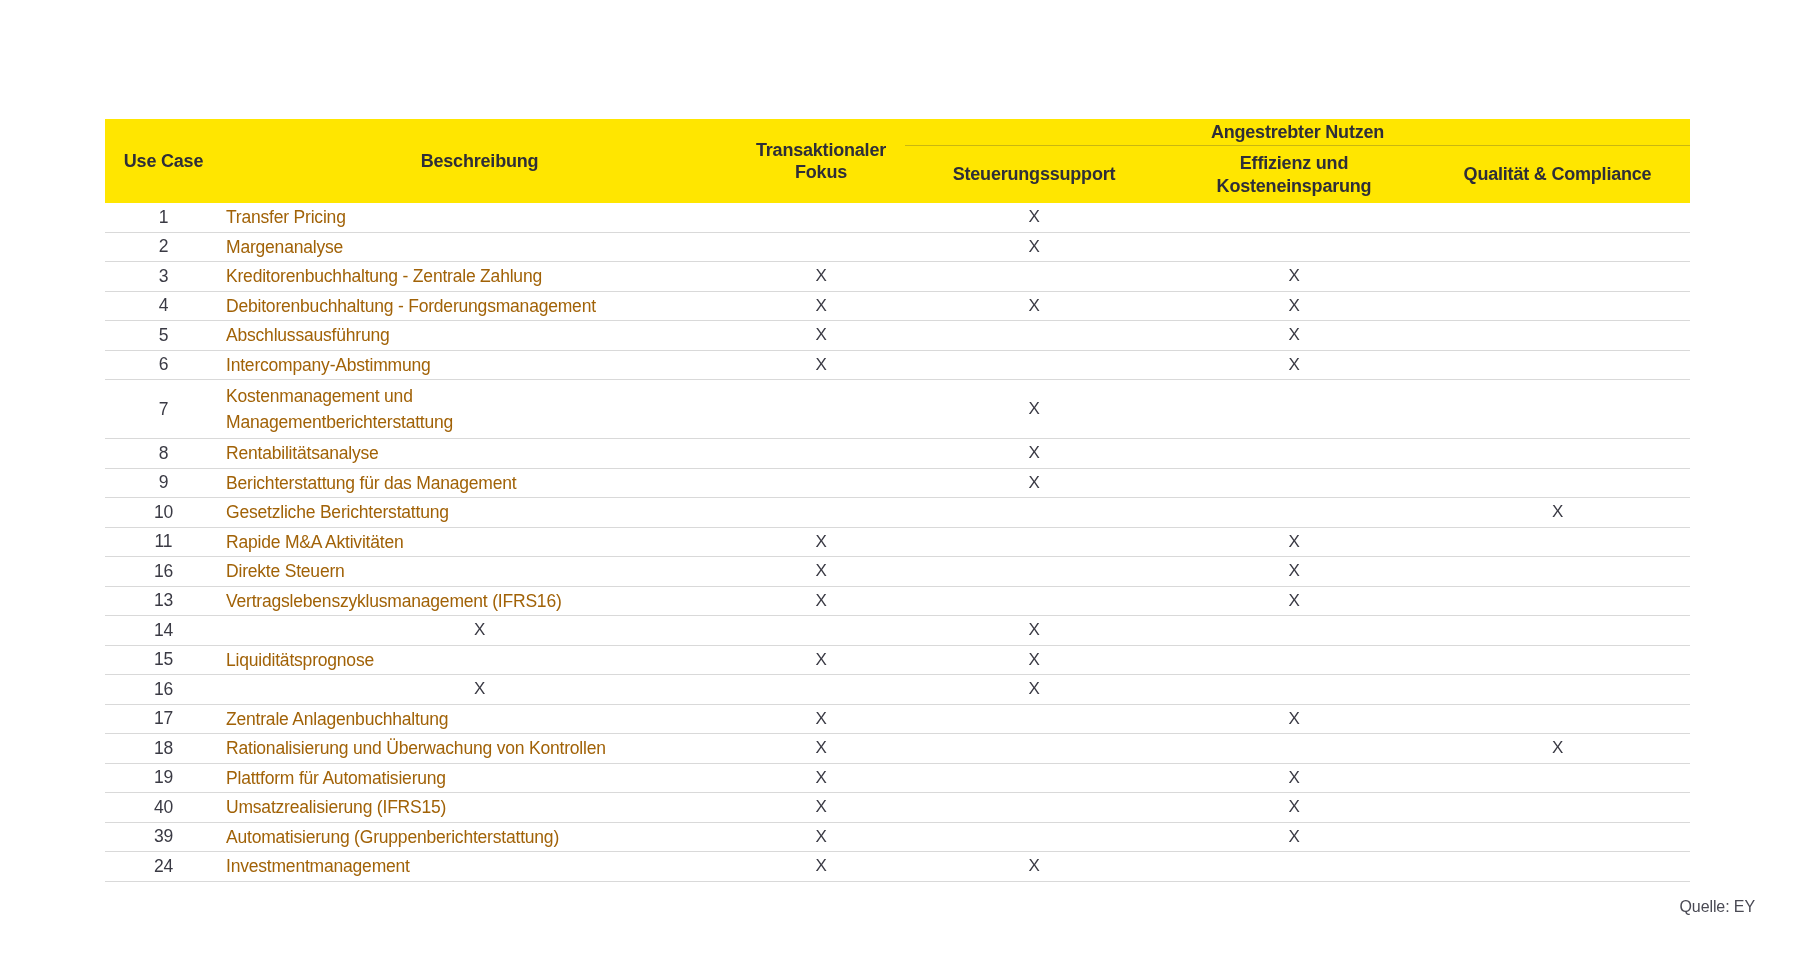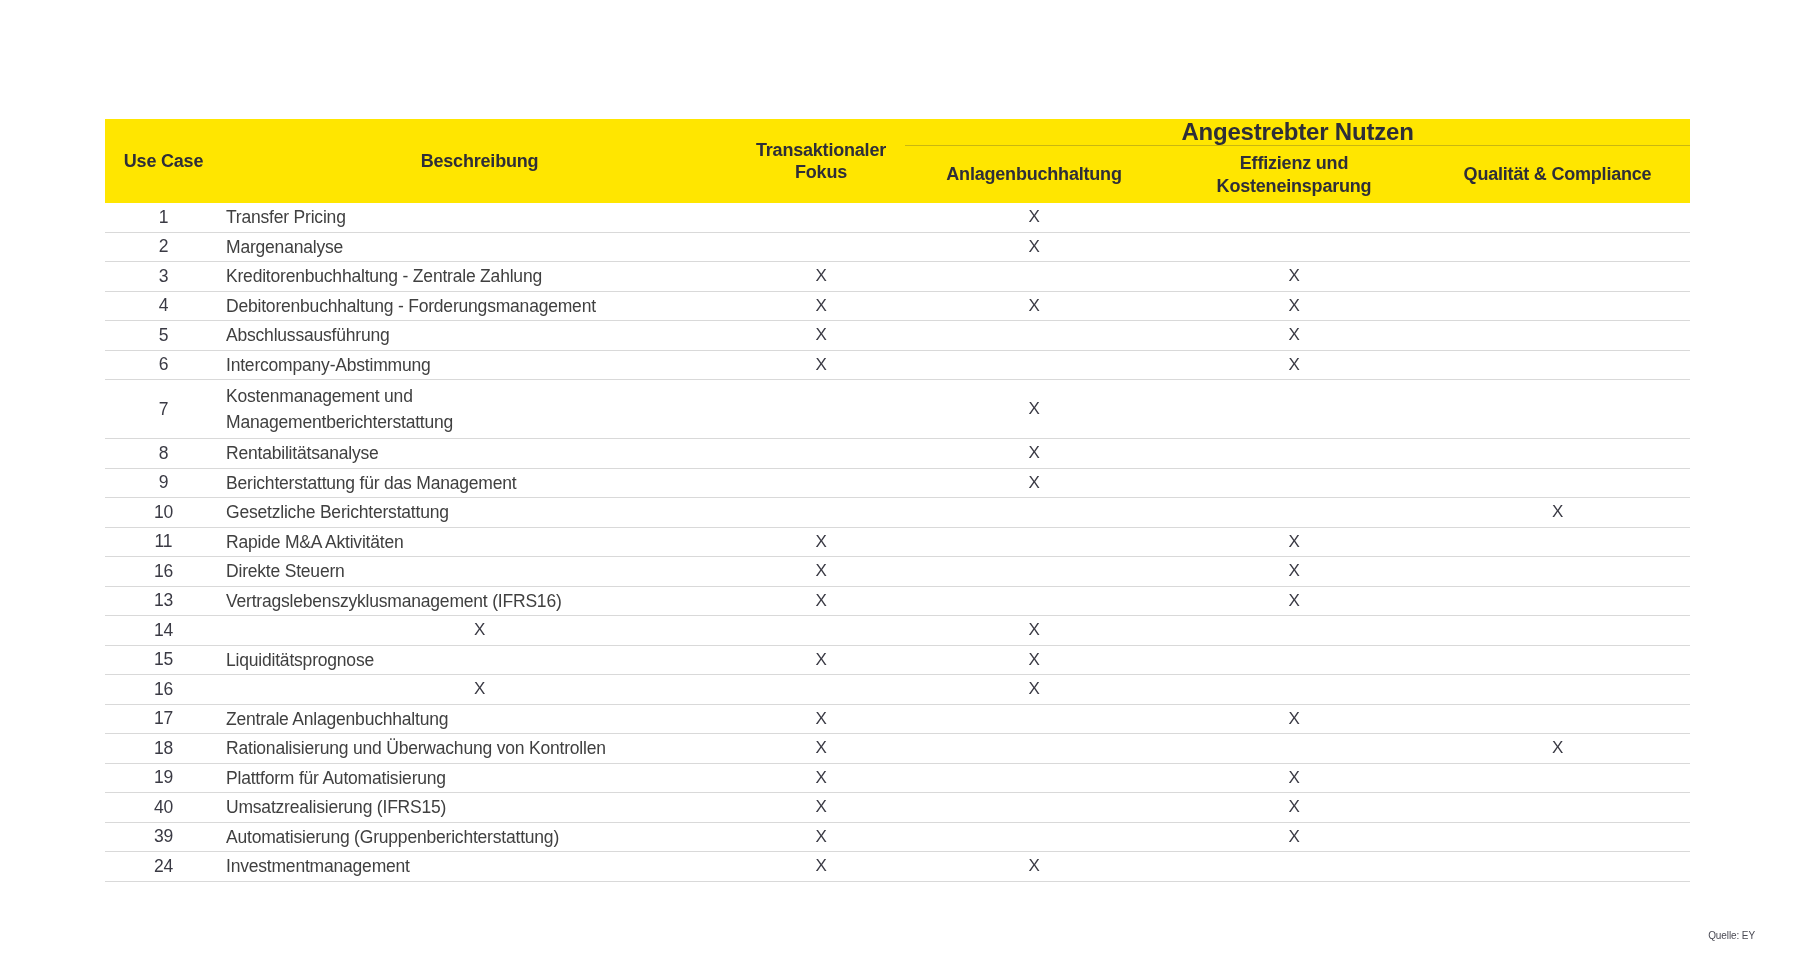--- a/index.html
+++ b/index.html
@@ -41,21 +41,21 @@
     line-height: 1.25;
   }
   .hdr-group { display: flex; flex-direction: column; }
   .group-top {
     height: 27px;
     box-sizing: border-box;
     border-bottom: 1px solid rgba(60,60,60,0.28);
     display: flex;
     align-items: center;
     justify-content: center;
-    font-size: 24px;
+    font-size: 18px;
     font-weight: 600;
     color: #2e2e38;
     letter-spacing: -0.2px;
     text-align: right;
   }
   .group-bottom {
     flex: 1;
     display: grid;
     grid-template-columns: 258px 262px 265px;
   }
@@ -75,51 +75,51 @@
     align-items: center;
     justify-content: center;
     color: #3a3a44;
   }
   .c-desc {
     display: flex;
     align-items: center;
     padding-left: 4px;
     white-space: pre-line;
     line-height: 1.5;
-    color: #404040;
+    color: #a16207;
   }
   .c-mark {
     display: flex;
     align-items: center;
     justify-content: center;
     font-size: 17px;
     color: #3a3a44;
   }
   
   .source {
     position: absolute;
     right: 45px;
-    top: 930px;
-    font-size: 10px;
+    top: 898px;
+    font-size: 16px;
     color: #4a4a54;
     letter-spacing: -0.1px;
   }
 </style>
 </head>
 <body>
 
 <div class="table-wrap">
   <div class="hdr">
     <div class="hdr-cell">Use Case</div>
     <div class="hdr-cell">Beschreibung</div>
     <div class="hdr-cell">Transaktionaler Fokus</div>
     <div class="hdr-group">
       <div class="group-top">Angestrebter Nutzen</div>
       <div class="group-bottom">
-        <div class="hdr-cell">Anlagenbuchhaltung</div>
+        <div class="hdr-cell">Steuerungssupport</div>
         <div class="hdr-cell">Effizienz und Kosteneinsparung</div>
         <div class="hdr-cell">Qualität &amp; Compliance</div>
       </div>
     </div>
   </div>
   <div>
       <div class="row">
         <div class="c-num">1</div>
         <div class="c-desc">Transfer Pricing</div>
         <div class="c-mark"></div>

